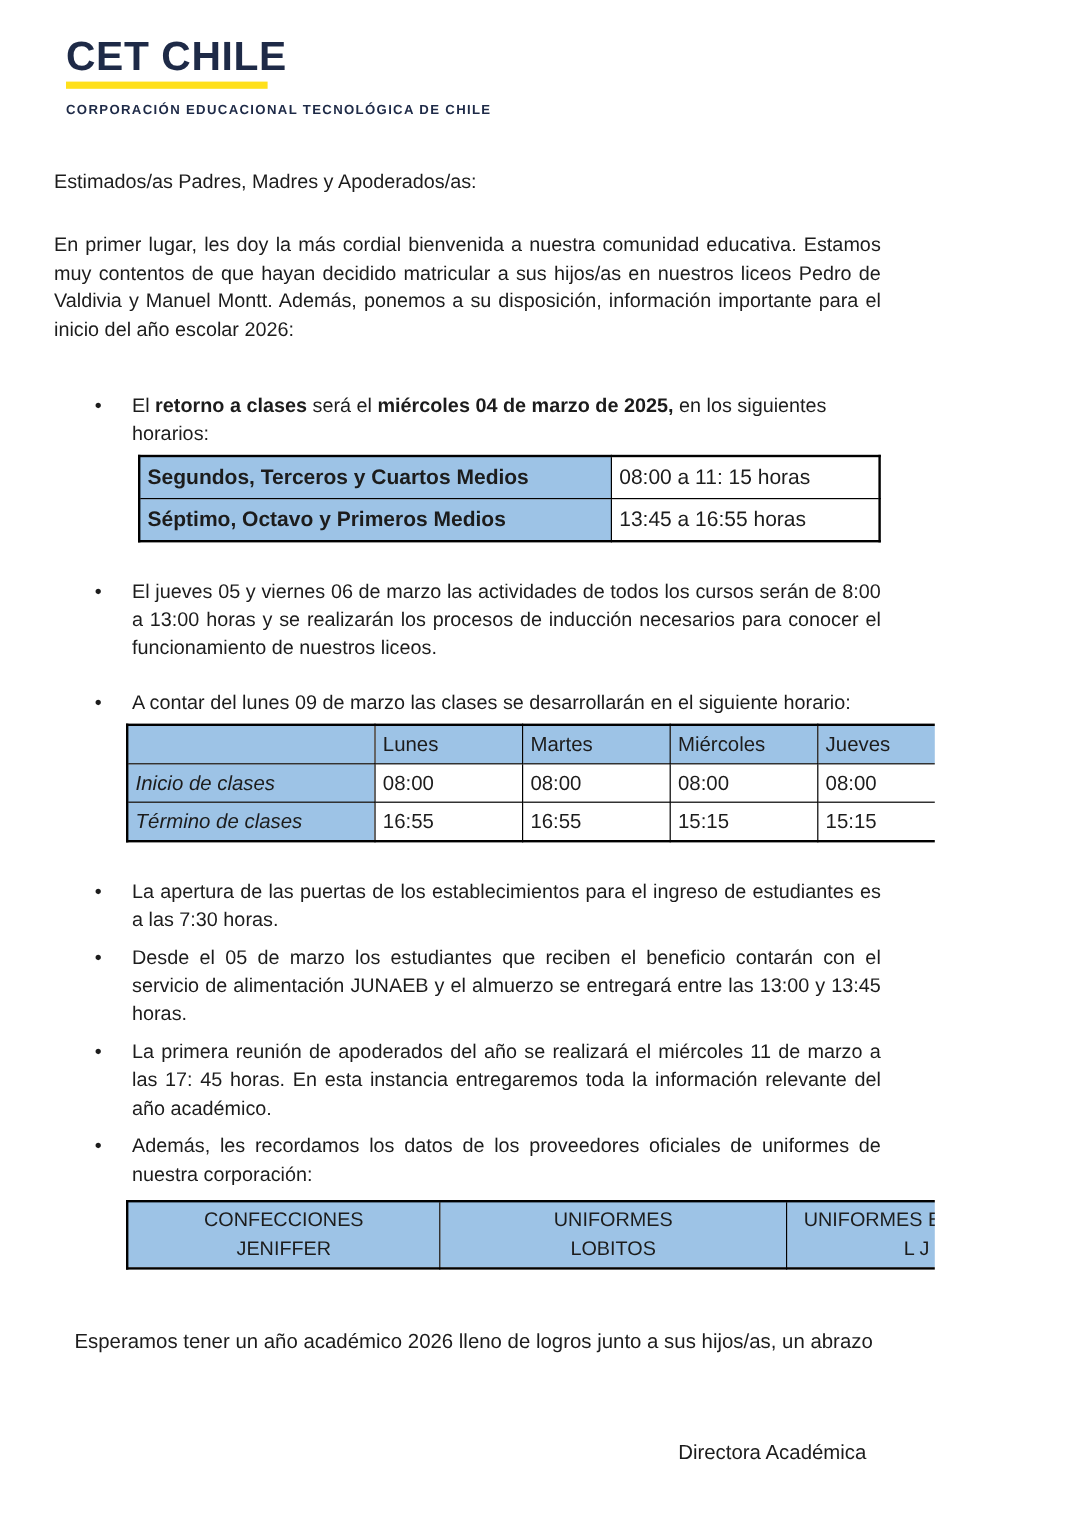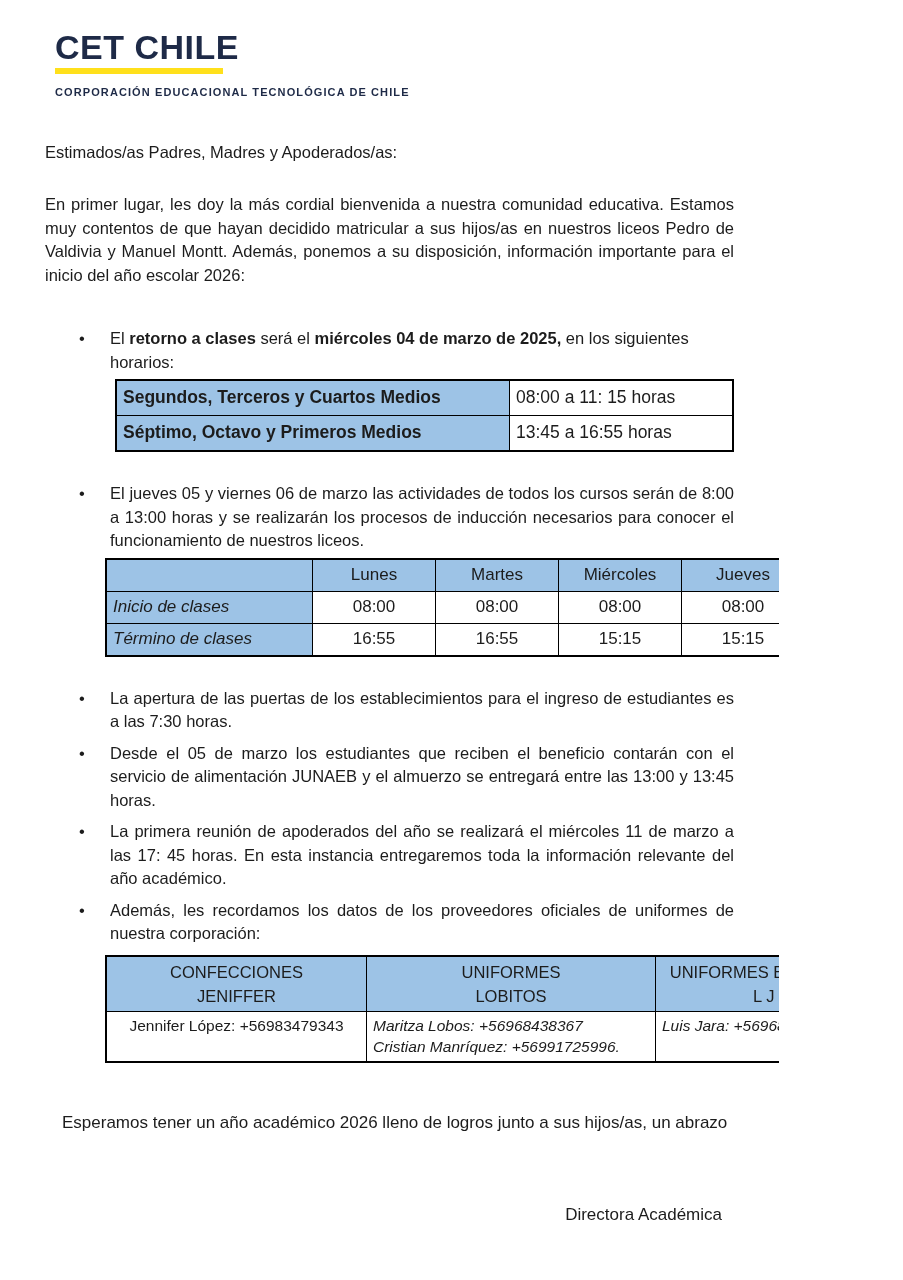--- a/index.html
+++ b/index.html
@@ -70,21 +70,21 @@
   .ital { font-style: italic; }
 
   .t1 { margin: 5px 0 0 70px; width: 590px; border: 2.4px solid #000; font-size: 17.5px; }
   .t1 td { height: 30px; }
   .t1 .c1 { width: 380px; }
   .t1 .c2 { width: 210px; }
 
   .t2 { margin: 5px 0 0 60px; width: 743px; border: 2.4px solid #000; font-size: 17px; }
   .t2 td { height: 27px; }
   .t2 .lab { width: 193px; }
-  .t2 .day { width: 110px; text-align: center; }
+  .t2 .day { width: 110px; }
 
   .t3 { margin: 9px 0 0 60px; width: 743px; border: 2.4px solid #000; }
   .t3 .hdr { text-align: center; font-size: 16.5px; height: 50px; line-height: 24px; vertical-align: middle; }
   .t3 .c1 { width: 247px; }
   .t3 .c2 { width: 276px; }
   .t3 .c3 { width: 220px; }
   .t3 .data { font-size: 15.5px; line-height: 21px; height: 44px; vertical-align: top; padding-top: 3px; }
   .t3 .ctr { text-align: center; }
 
   
@@ -119,20 +119,21 @@
       </tr>
       <tr>
         <td class="c1 blue bold">Séptimo, Octavo y Primeros Medios</td>
         <td class="c2">13:45 a 16:55 horas</td>
       </tr>
     </tbody>
   </table>
 
   <div class="bullet just mt-b2">El jueves 05 y viernes 06 de marzo las actividades de todos los cursos serán de 8:00 a 13:00 horas y se realizarán los procesos de inducción necesarios para conocer el funcionamiento de nuestros liceos.</div>
 
+  <div class="bullet mt-b3">A contar del lunes 09 de marzo las clases se desarrollarán en el siguiente horario:</div>
 
   <table class="t2">
     <tbody>
       <tr>
         <td class="lab blue"></td>
         <td class="day blue">Lunes</td>
         <td class="day blue">Martes</td>
         <td class="day blue">Miércoles</td>
         <td class="day blue">Jueves</td>
         <td class="day blue">Viernes</td>
@@ -172,32 +173,20 @@
         </td>
         <td class="c2 blue hdr">
           <div>UNIFORMES</div>
           <div>LOBITOS</div>
         </td>
         <td class="c3 blue hdr">
           <div>UNIFORMES ESCOLARES</div>
           <div>L J C</div>
         </td>
       </tr>
-      <tr>
-        <td class="c1 data ctr">
-          <div>Jennifer López: +56983479343</div>
-        </td>
-        <td class="c2 data ital">
-          <div>Maritza Lobos: +56968438367</div>
-          <div>Cristian Manríquez: +56991725996.</div>
-        </td>
-        <td class="c3 data ital">
-          <div>Luis Jara: +5696839 0683</div>
-        </td>
-      </tr>
     </tbody>
   </table>
 
   <p class="closing">Esperamos tener un año académico 2026 lleno de logros junto a sus hijos/as, un abrazo</p>
 
   <div class="signature">
     <div>Directora Académica</div>
   </div>
 
 

